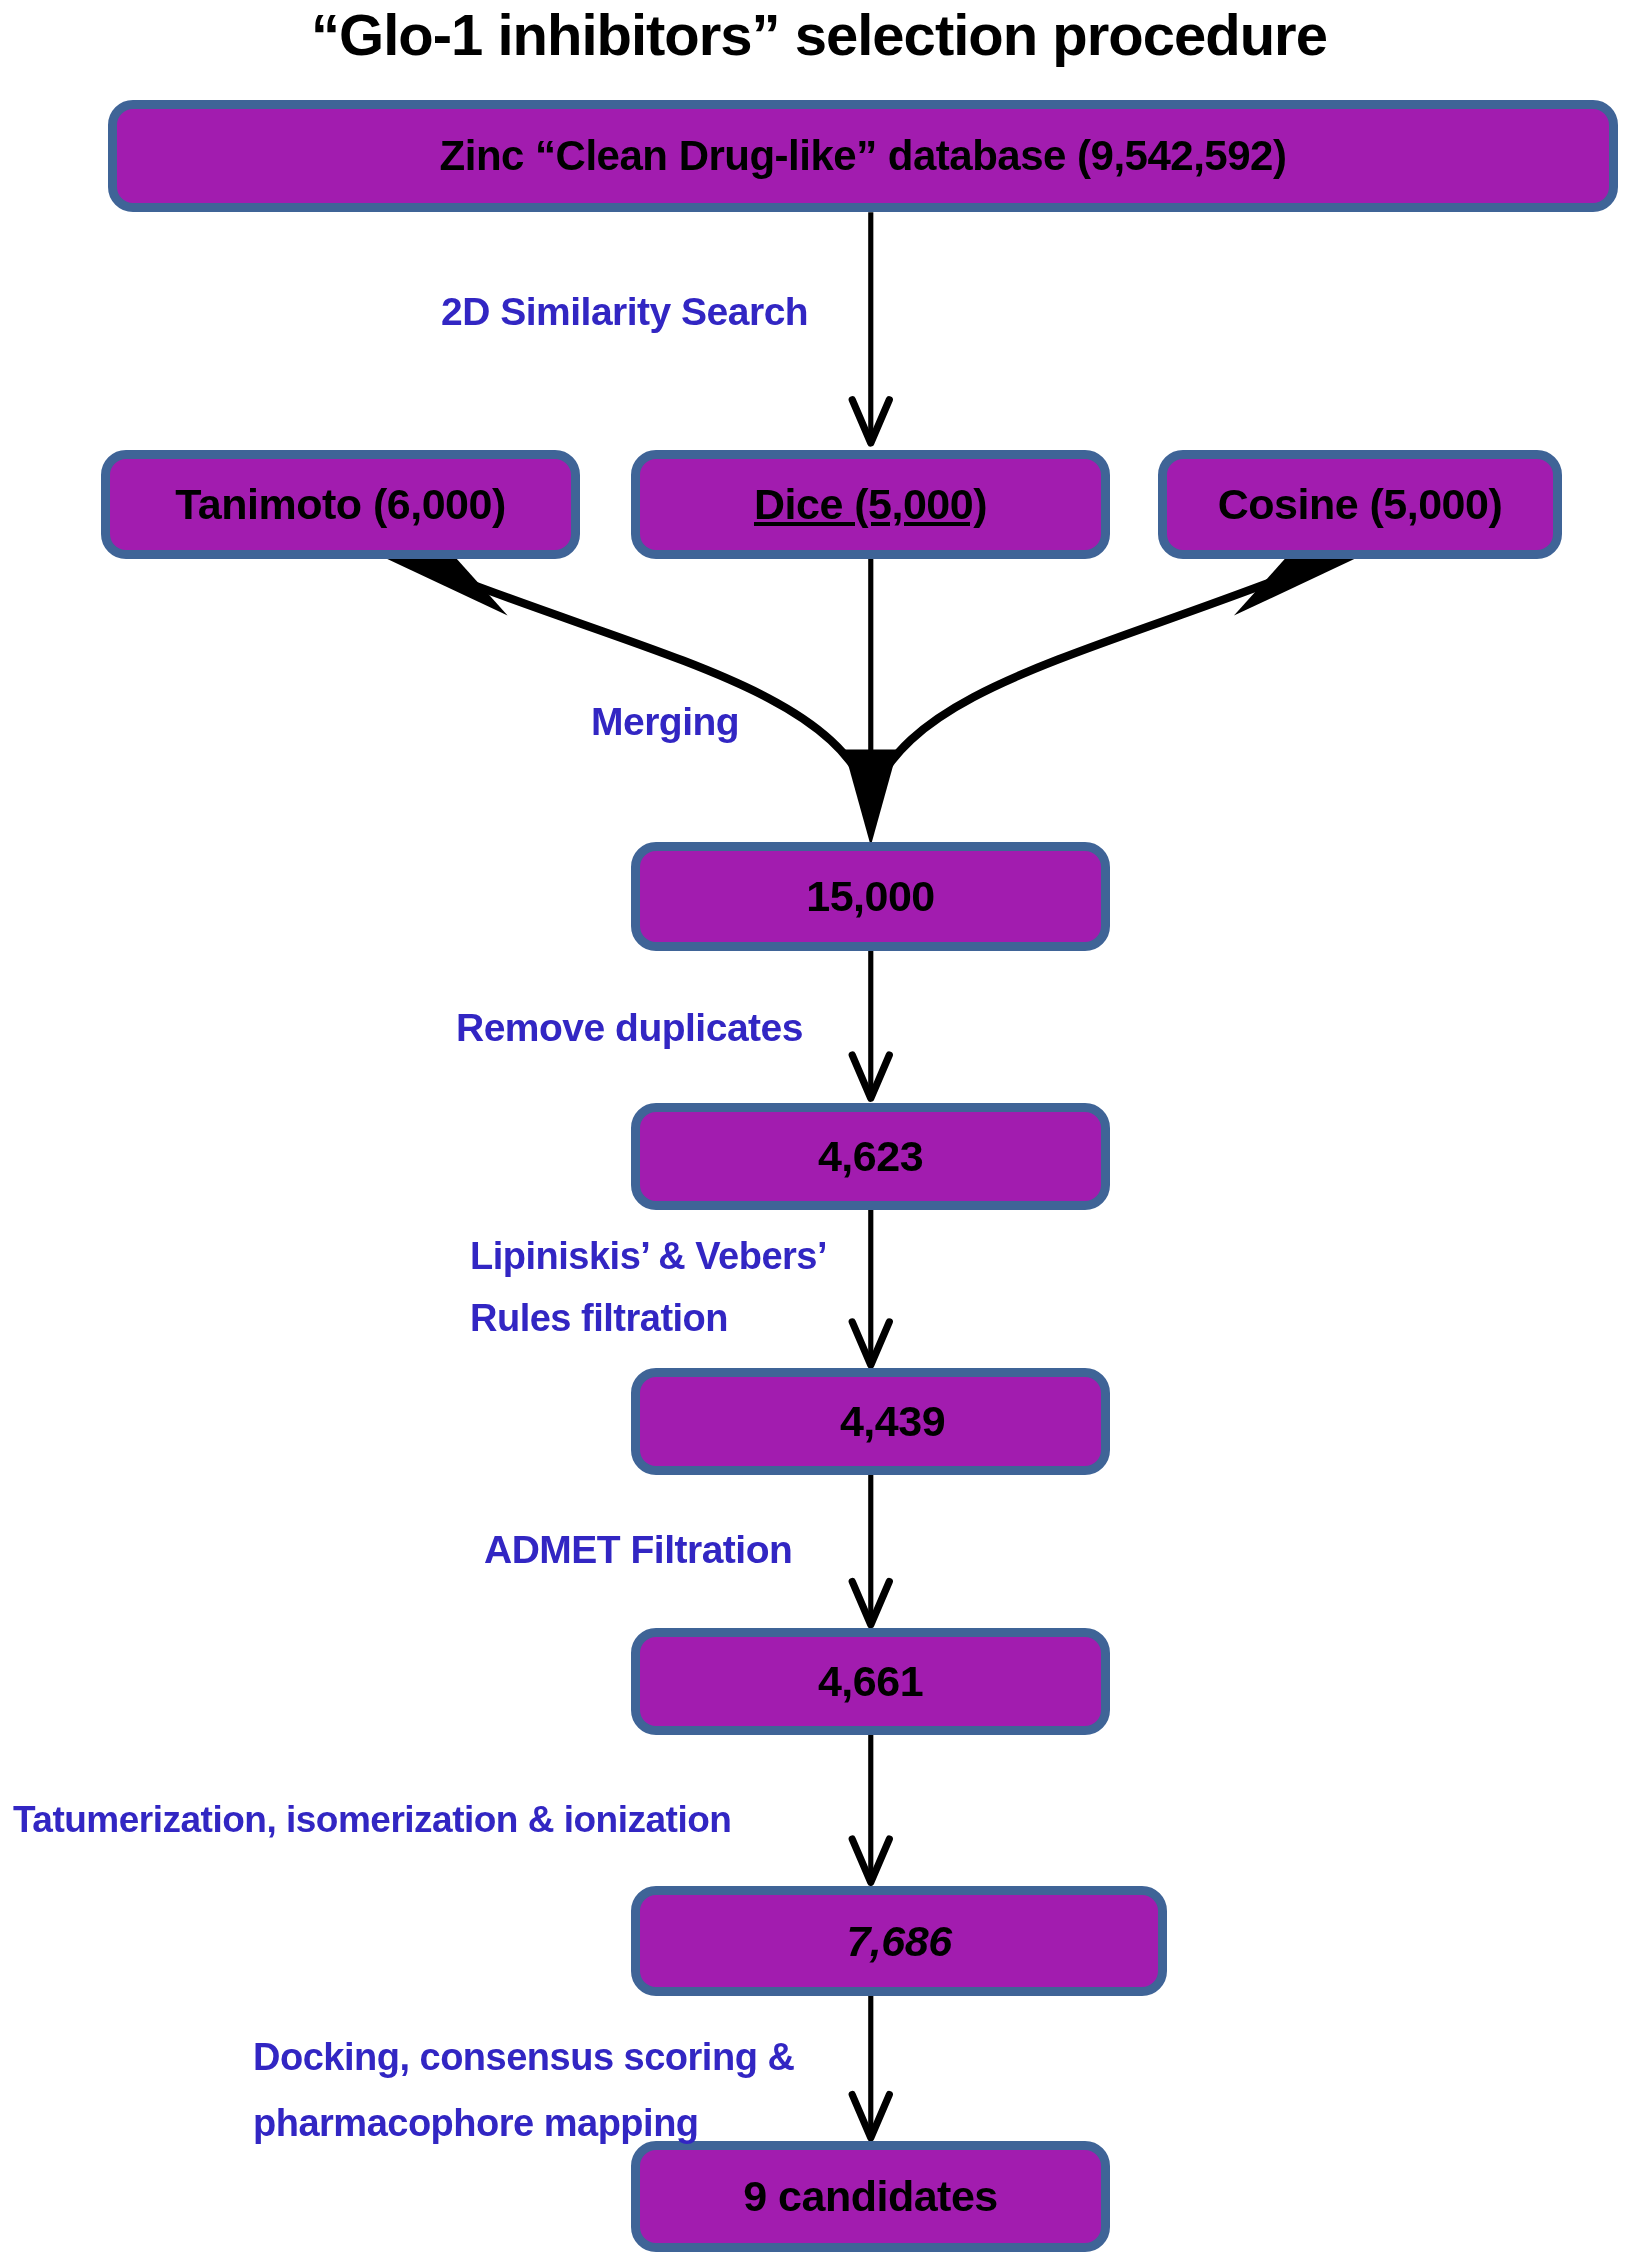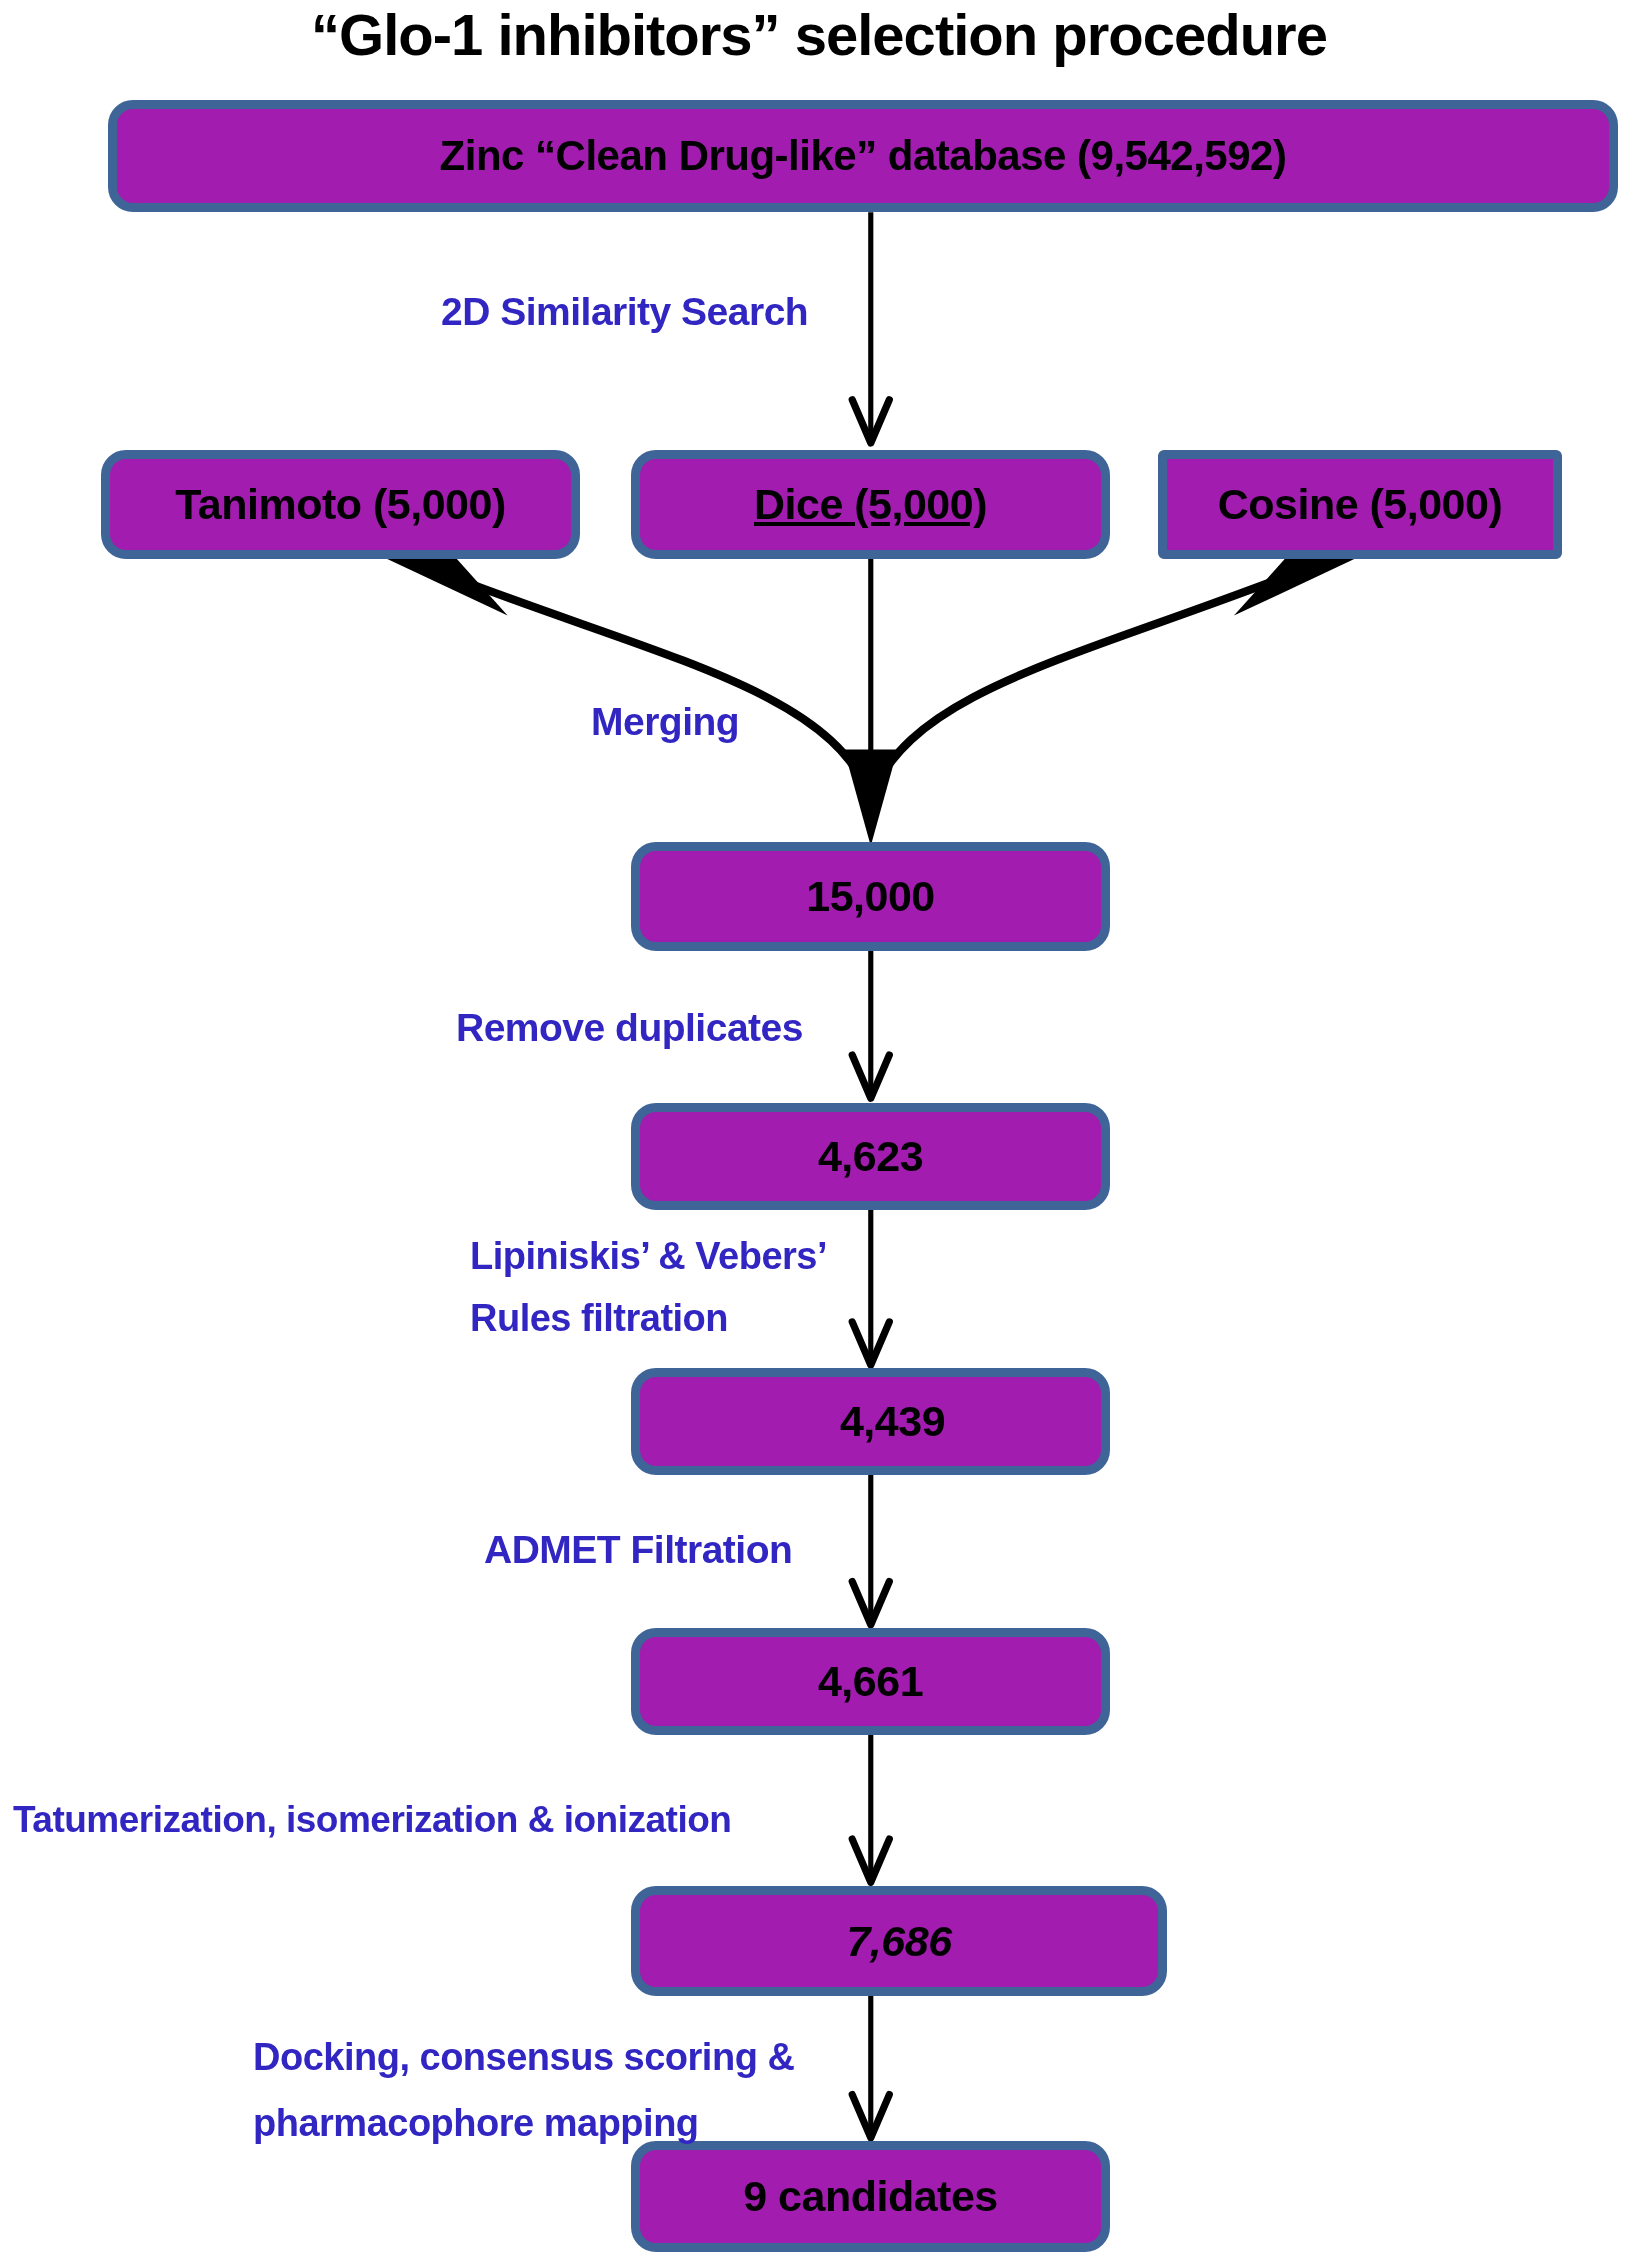--- a/index.html
+++ b/index.html
@@ -120,28 +120,28 @@
     <path class="chevron" d="M 1654 4066 L 1690 4150 L 1726 4066"></path>
   </svg>
 
   <div class="page-title">“Glo-1 inhibitors” selection procedure</div>
 
   <div class="node wide" style="left:108px; top:100px; width:1510px; height:112px;">
     <span>Zinc “Clean Drug-like” database (9,542,592)</span>
   </div>
 
   <div class="node" style="left:101px; top:450px; width:479px; height:109px;">
-    <span>Tanimoto (5,000)</span>
+    <span>Tanimoto (6,000)</span>
   </div>
 
   <div class="node" style="left:631px; top:450px; width:479px; height:109px;text-decoration:underline;">
     <span>Dice (5,000)</span>
   </div>
 
-  <div class="node" style="left:1158px; top:450px; width:404px; height:109px;border-radius:6px;">
+  <div class="node" style="left:1158px; top:450px; width:404px; height:109px;">
     <span>Cosine (5,000)</span>
   </div>
 
   <div class="node" style="left:631px; top:842px; width:479px; height:109px;">
     <span>15,000</span>
   </div>
 
   <div class="node" style="left:631px; top:1103px; width:479px; height:107px;">
     <span>4,623</span>
   </div>

